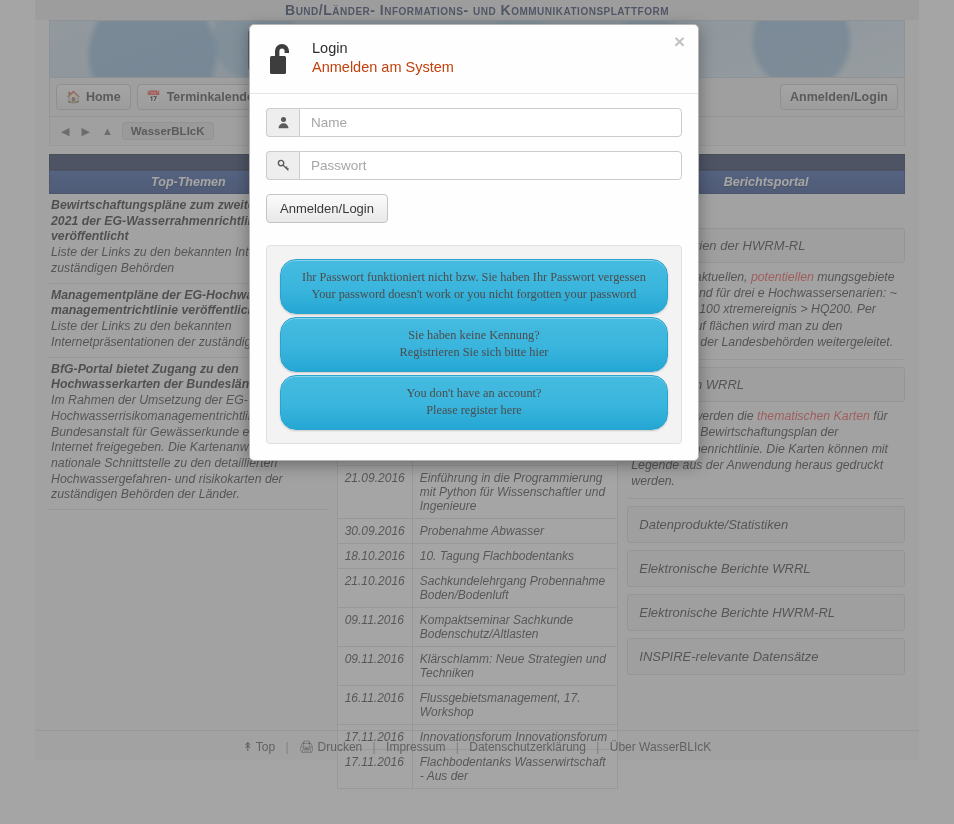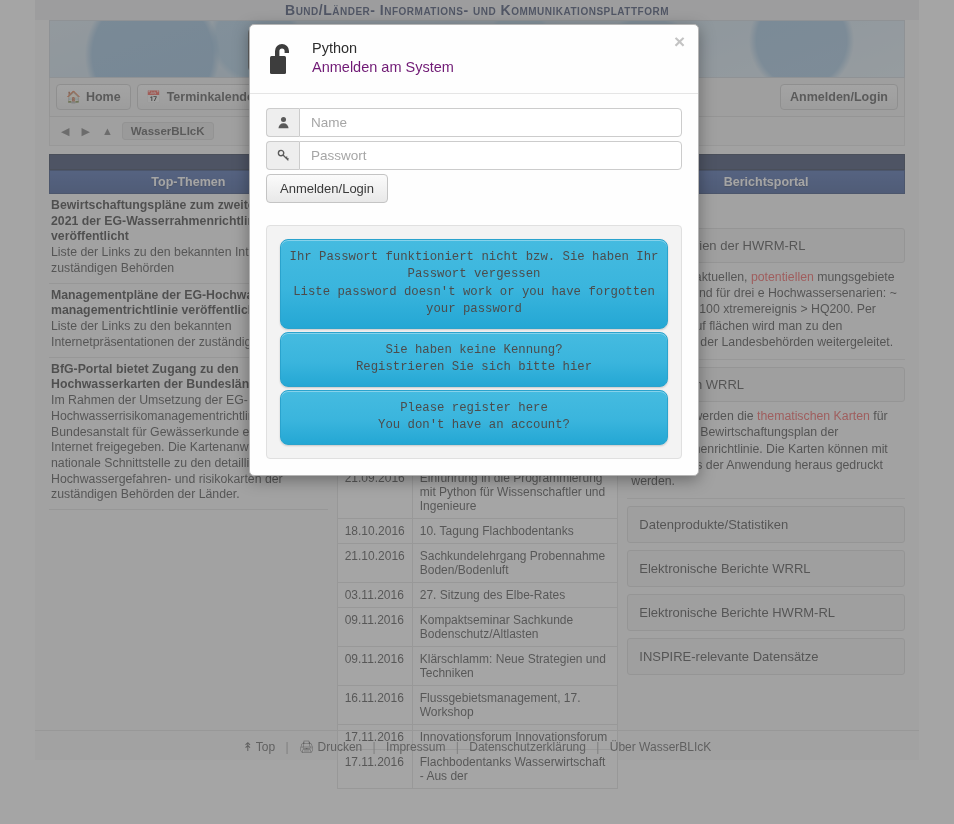--- a/index.html
+++ b/index.html
@@ -122,20 +122,21 @@
     font-size: 11.5px;
     color: #3c3c3c;
     font-weight: bold;
   }
 
   
   .cols {
     display: flex;
     gap: 9px;
     padding: 8px 14px 0 14px;
+    font-style: italic;
   }
   .col-left  { width: 289px; }
   .col-mid   { width: 292px; }
   .col-right { width: 288px; }
 
   .panel-head {
     background: linear-gradient(to bottom,#2f52a0,#1f3f86);
     color: #fff;
     text-align: center;
     font-weight: bold;
@@ -228,25 +229,25 @@
     min-height: 62px;
   }
   .m-close {
     position: absolute; right: 13px; top: 7px;
     font-size: 19px; color: #c3c3c3; line-height: 1;
     font-weight: bold;
   }
   .lock-icon { width: 32px; flex: 0 0 32px; padding-top: 2px; }
   .m-titles { line-height: 1.33; }
   .m-title  { font-size: 14.5px; color: #2e2e2e; }
-  .m-sub    { font-size: 14.5px; color: #701a75; }
+  .m-sub    { font-size: 14.5px; color: #c2410c; }
 
   .m-body { padding: 14px 16px 16px 16px; }
 
-  .inp-group { display: flex; margin-bottom: 4px; }
+  .inp-group { display: flex; margin-bottom: 14px; }
   .inp-addon {
     width: 33px; flex: 0 0 33px;
     background: #eeeeee;
     border: 1px solid #cccccc;
     border-right: none;
     border-radius: 4px 0 0 4px;
     display: flex; align-items: center; justify-content: center;
     color: #5a5a5a;
   }
   .inp-field {
@@ -277,30 +278,30 @@
     margin-top: 22px;
     background: #f3f3f3;
     border: 1px solid #e0e0e0;
     border-radius: 4px;
     padding: 13px;
   }
   .bigblue {
     display: block; width: 100%;
     background: linear-gradient(to bottom,#45bbe0 0%, #3ab5dd 55%, #24a7d4 100%);
     border: 1px solid #2aa3cd;
-    border-radius: 8px;
+    border-radius: 16px;
     box-shadow: inset 0 1px 0 rgba(255,255,255,.35), 0 1px 2px rgba(0,0,0,.18);
     color: #4c4c4c;
     font-size: 12.3px;
     line-height: 1.42;
     text-align: center;
     padding: 9px 6px;
     margin-bottom: 3px;
     cursor: pointer;
-    font-family: Liberation Mono, monospace;
+    font-family: Liberation Serif, serif;
   }
   .bigblue:last-child { margin-bottom: 0; }
   .bb-line { display: block; }
 </style>
 </head>
 <body>
 
 <div id="page">
   <div class="page-inner">
 
@@ -372,30 +373,30 @@
           <tbody>
             <tr>
                 <td class="evt-date">20.09.2016</td>
                 <td>61. Sitzung des KoRates</td>
               </tr>
             <tr>
                 <td class="evt-date">21.09.2016</td>
                 <td>Einführung in die Programmierung mit Python für Wissenschaftler und Ingenieure</td>
               </tr>
             <tr>
+                <td class="evt-date">30.09.2016</td>
+                <td>Probenahme Abwasser</td>
+              </tr>
+            <tr>
                 <td class="evt-date">18.10.2016</td>
                 <td>10. Tagung Flachbodentanks</td>
               </tr>
             <tr>
                 <td class="evt-date">21.10.2016</td>
                 <td>Sachkundelehrgang Probennahme Boden/Bodenluft</td>
-              </tr>
-            <tr>
-                <td class="evt-date">03.11.2016</td>
-                <td>27. Sitzung des Elbe-Rates</td>
               </tr>
             <tr>
                 <td class="evt-date">09.11.2016</td>
                 <td>Kompaktseminar Sachkunde Bodenschutz/Altlasten</td>
               </tr>
             <tr>
                 <td class="evt-date">09.11.2016</td>
                 <td>Klärschlamm: Neue Strategien und Techniken</td>
               </tr>
             <tr>
@@ -455,21 +456,21 @@
 <div id="modal">
   <div class="m-head">
     <span class="m-close">×</span>
     <div class="lock-icon">
       <svg viewBox="0 0 32 36" width="32" height="36" aria-hidden="true">
         <path d="M9 15 V10 a7 7 0 0 1 14 0 v2 h-4.4 v-2 a2.6 2.6 0 0 0 -5.2 0 v5 z" fill="#3d3d3d"></path>
         <rect x="4" y="15" width="16" height="18" rx="1.5" fill="#3d3d3d"></rect>
       </svg>
     </div>
     <div class="m-titles">
-      <div class="m-title">Python</div>
+      <div class="m-title">Login</div>
       <div class="m-sub">Anmelden am System</div>
     </div>
   </div>
 
   <div class="m-body">
 
     <div class="inp-group">
       <div class="inp-addon">
         <svg viewBox="0 0 16 16" width="13" height="13" aria-hidden="true">
           <circle cx="8" cy="4.3" r="3.1" fill="#5a5a5a"></circle>
@@ -488,25 +489,25 @@
         </svg>
       </div>
       <input class="inp-field" type="password" placeholder="Passwort" style="">
     </div>
 
     <button class="btn-login">Anmelden/Login</button>
 
     <div class="wellbox">
       <button class="bigblue">
         <span class="bb-line">Ihr Passwort funktioniert nicht bzw. Sie haben Ihr Passwort vergessen</span>
-        <span class="bb-line">Liste password doesn't work or you have forgotten your password</span>
+        <span class="bb-line">Your password doesn't work or you nicht forgotten your password</span>
       </button>
       <button class="bigblue">
         <span class="bb-line">Sie haben keine Kennung?</span>
         <span class="bb-line">Registrieren Sie sich bitte hier</span>
       </button>
       <button class="bigblue">
+        <span class="bb-line">You don't have an account?</span>
         <span class="bb-line">Please register here</span>
-        <span class="bb-line">You don't have an account?</span>
       </button>
     </div>
   </div>
 </div>
 
 </body></html>

